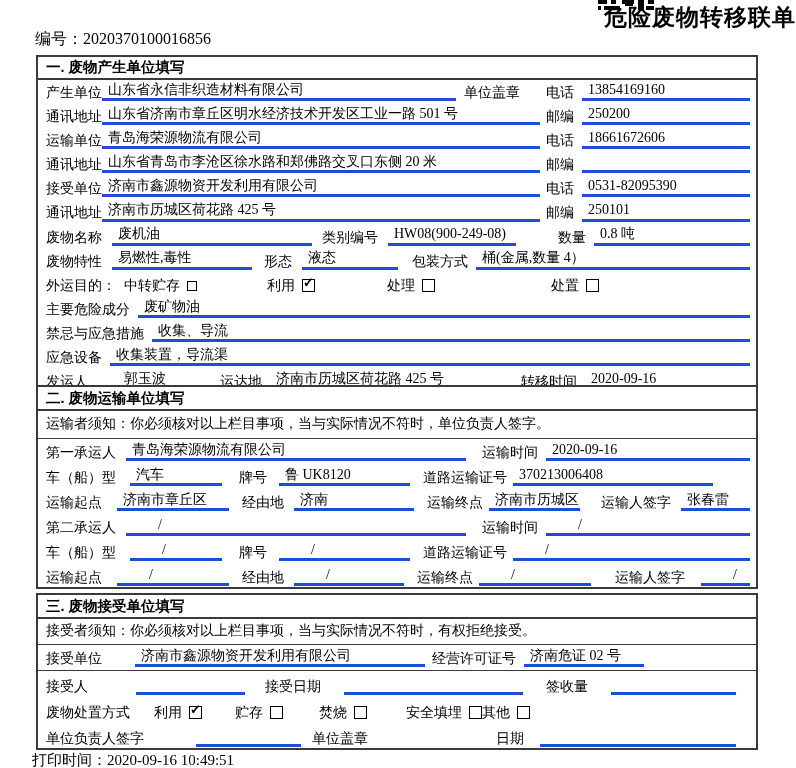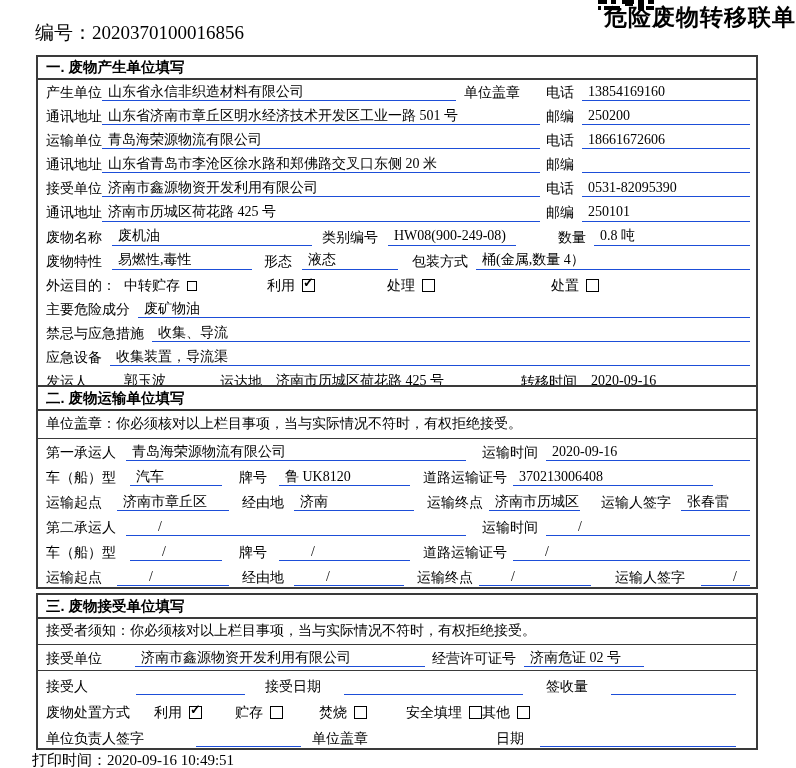--- a/index.html
+++ b/index.html
@@ -1,37 +1,37 @@
 <!DOCTYPE html>
 <html><head>
 <meta charset="utf-8">
 <style>
   html,body{margin:0;padding:0;background:#fff;}
   .page{position:relative;width:796px;height:768px;background:#fff;overflow:hidden;
         font-family:"Liberation Serif","DejaVu Serif",serif;color:#000;font-size:14px;}
-  .serial{position:absolute;left:35px;top:20px;font-size:19px;white-space:nowrap;}
+  .serial{position:absolute;left:35px;top:29px;font-size:16px;white-space:nowrap;}
   .doc-title{position:absolute;left:72px;right:0;top:2px;text-align:right;
              font-size:23px;font-weight:bold;letter-spacing:1px;}
   .qr{position:absolute;left:598px;top:0;}
   .tbl{position:absolute;left:36px;width:722px;border:2px solid #3a3a3a;box-sizing:border-box;background:#fff;}
   .t1{top:55px;height:339px;}
   .t2{top:385px;height:204px;}
   .t3{top:593px;height:157px;}
   .sec-head{height:21px;line-height:21px;font-weight:bold;font-size:14.5px;
             border-bottom:2px solid #3a3a3a;padding:0 8px;font-family:"Liberation Sans","DejaVu Sans",sans-serif;}
   .t2 .sec-head,.t3 .sec-head{height:22px;line-height:22px;}
   .row{display:flex;align-items:flex-end;padding:0 6px 3px 8px;box-sizing:border-box;}
   .t1 .row{height:24.1px;}
   .t2 .row{height:25px;}
   .t3 .row{height:26.3px;}
   .note-row{display:flex;align-items:center;height:28px;border-bottom:1.5px solid #3a3a3a;
             padding:0 8px;box-sizing:border-box;}
   .t3 .note-row{height:26px;}
   .lb{white-space:nowrap;flex:0 0 auto;line-height:1.15;}
-  .u{border-bottom:1px solid #1d4ed8;white-space:nowrap;box-sizing:border-box;
+  .u{border-bottom:3px solid #1d4ed8;white-space:nowrap;box-sizing:border-box;
      padding:0 2px 1px 6px;min-height:16px;line-height:1.1;overflow:hidden;}
   .fx{flex:1 1 auto;}
   .left{display:flex;align-items:flex-end;width:500px;flex:0 0 500px;}
   .right{display:flex;align-items:flex-end;flex:1 1 auto;}
   .right .lb{margin-right:8px;}
   .sl{padding-left:32px;}
   .cb{display:inline-block;width:11px;height:11px;border:1.5px solid #000;margin-left:7px;
       vertical-align:-1px;position:relative;flex:0 0 auto;}
   .cb .mk{position:absolute;left:0;top:-4px;font-size:13px;font-weight:bold;line-height:1;}
   .cb.sm{width:8px;height:8px;border-width:1px;vertical-align:0;}
@@ -199,21 +199,21 @@
       <span class="lb" style="margin-left:38px">运达地</span>
       <span class="u" style="width:245px;margin-left:8px">济南市历城区荷花路 425 号</span>
       <span class="lb" style="margin-left:6px">转移时间</span>
       <span class="u fx" style="margin-left:8px">2020-09-16</span>
     </div>
   </div>
 
   <div class="tbl t2">
     <div class="sec-head">二. 废物运输单位填写</div>
     <div class="note-row">
-      <span class="lb">单位盖章：你必须核对以上栏目事项，当与实际情况不符时，有权拒绝接受。</span>
+      <span class="lb">运输者须知：你必须核对以上栏目事项，当与实际情况不符时，单位负责人签字。</span>
     </div>
 
     <div class="row">
       <span class="lb">第一承运人</span>
       <span class="u" style="width:340px;margin-left:10px">青岛海荣源物流有限公司</span>
       <span class="lb" style="margin-left:16px">运输时间</span>
       <span class="u fx" style="margin-left:8px">2020-09-16</span>
     </div>
 
     <div class="row">

